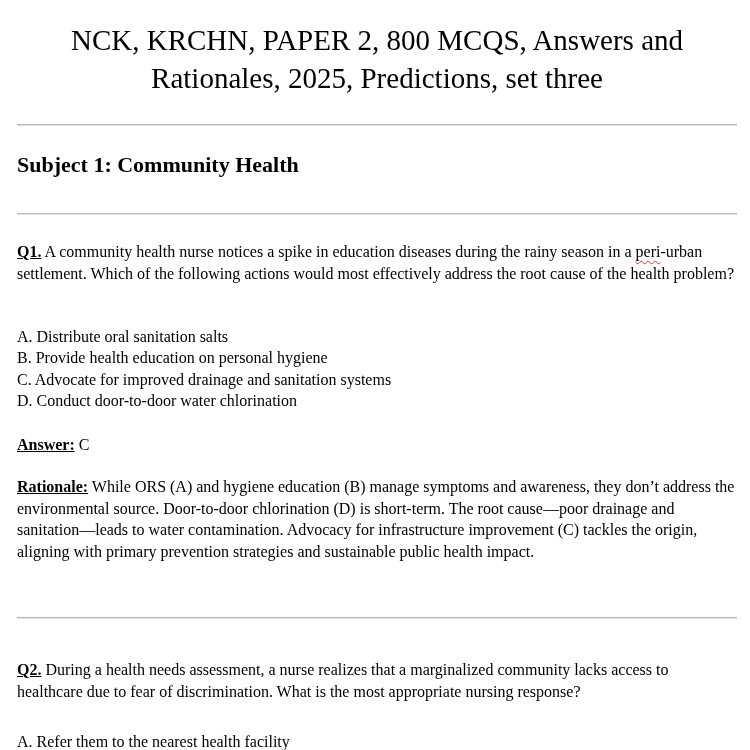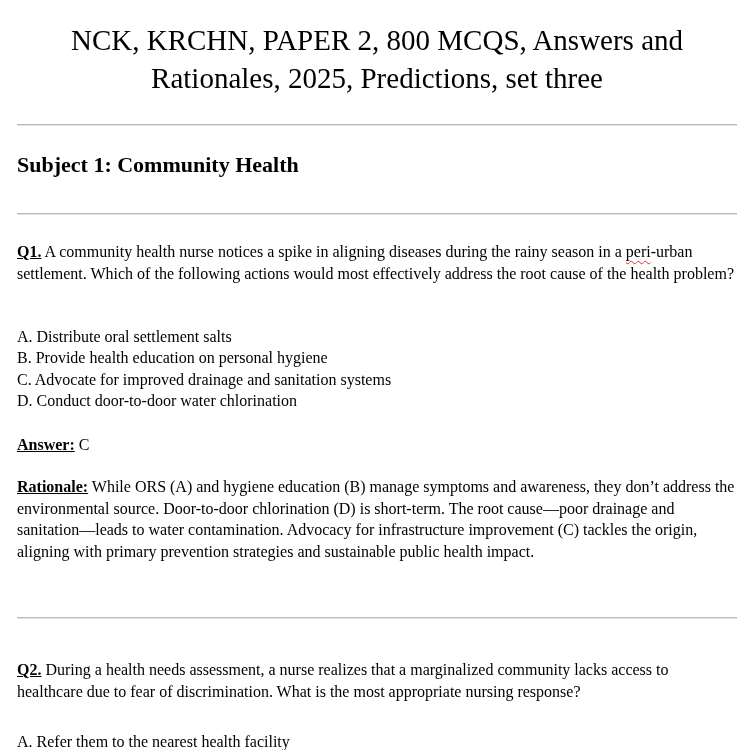--- a/index.html
+++ b/index.html
@@ -81,24 +81,24 @@
 
   <h1 class="title">NCK, KRCHN, PAPER 2, 800 MCQS, Answers and Rationales, 2025, Predictions, set three</h1>
 
   <div class="hr" style="top:124px;"></div>
 
   <h2 class="subject">Subject 1: Community Health</h2>
 
   <div class="hr" style="top:213px;"></div>
 
   <section>
-    <p class="para" style="top:241px;"><b>Q1.</b><span> A community health nurse notices a spike in aligning diseases during the rainy season in a </span><span class="spell">peri</span><span>-urban settlement. Which of the following actions would most effectively address the root cause of the health problem?</span></p>
+    <p class="para" style="top:241px;"><b>Q1.</b><span> A community health nurse notices a spike in education diseases during the rainy season in a </span><span class="spell">peri</span><span>-urban settlement. Which of the following actions would most effectively address the root cause of the health problem?</span></p>
 
     <ul class="options" style="top:326px;">
-      <li>A. Distribute oral settlement salts</li>
+      <li>A. Distribute oral sanitation salts</li>
       <li>B. Provide health education on personal hygiene</li>
       <li>C. Advocate for improved drainage and sanitation systems</li>
       <li>D. Conduct door-to-door water chlorination</li>
     </ul>
 
     <p class="para" style="top:434px;"><b>Answer:</b><span> C</span></p>
 
     <p class="para" style="top:476px;"><b>Rationale:</b><span> While ORS (A) and hygiene education (B) manage symptoms and awareness, they don’t address the environmental source. Door-to-door chlorination (D) is short-term. The root cause—poor drainage and sanitation—leads to water contamination. Advocacy for infrastructure improvement (C) tackles the origin, aligning with primary prevention strategies and sustainable public health impact.</span></p>
   </section>
 

